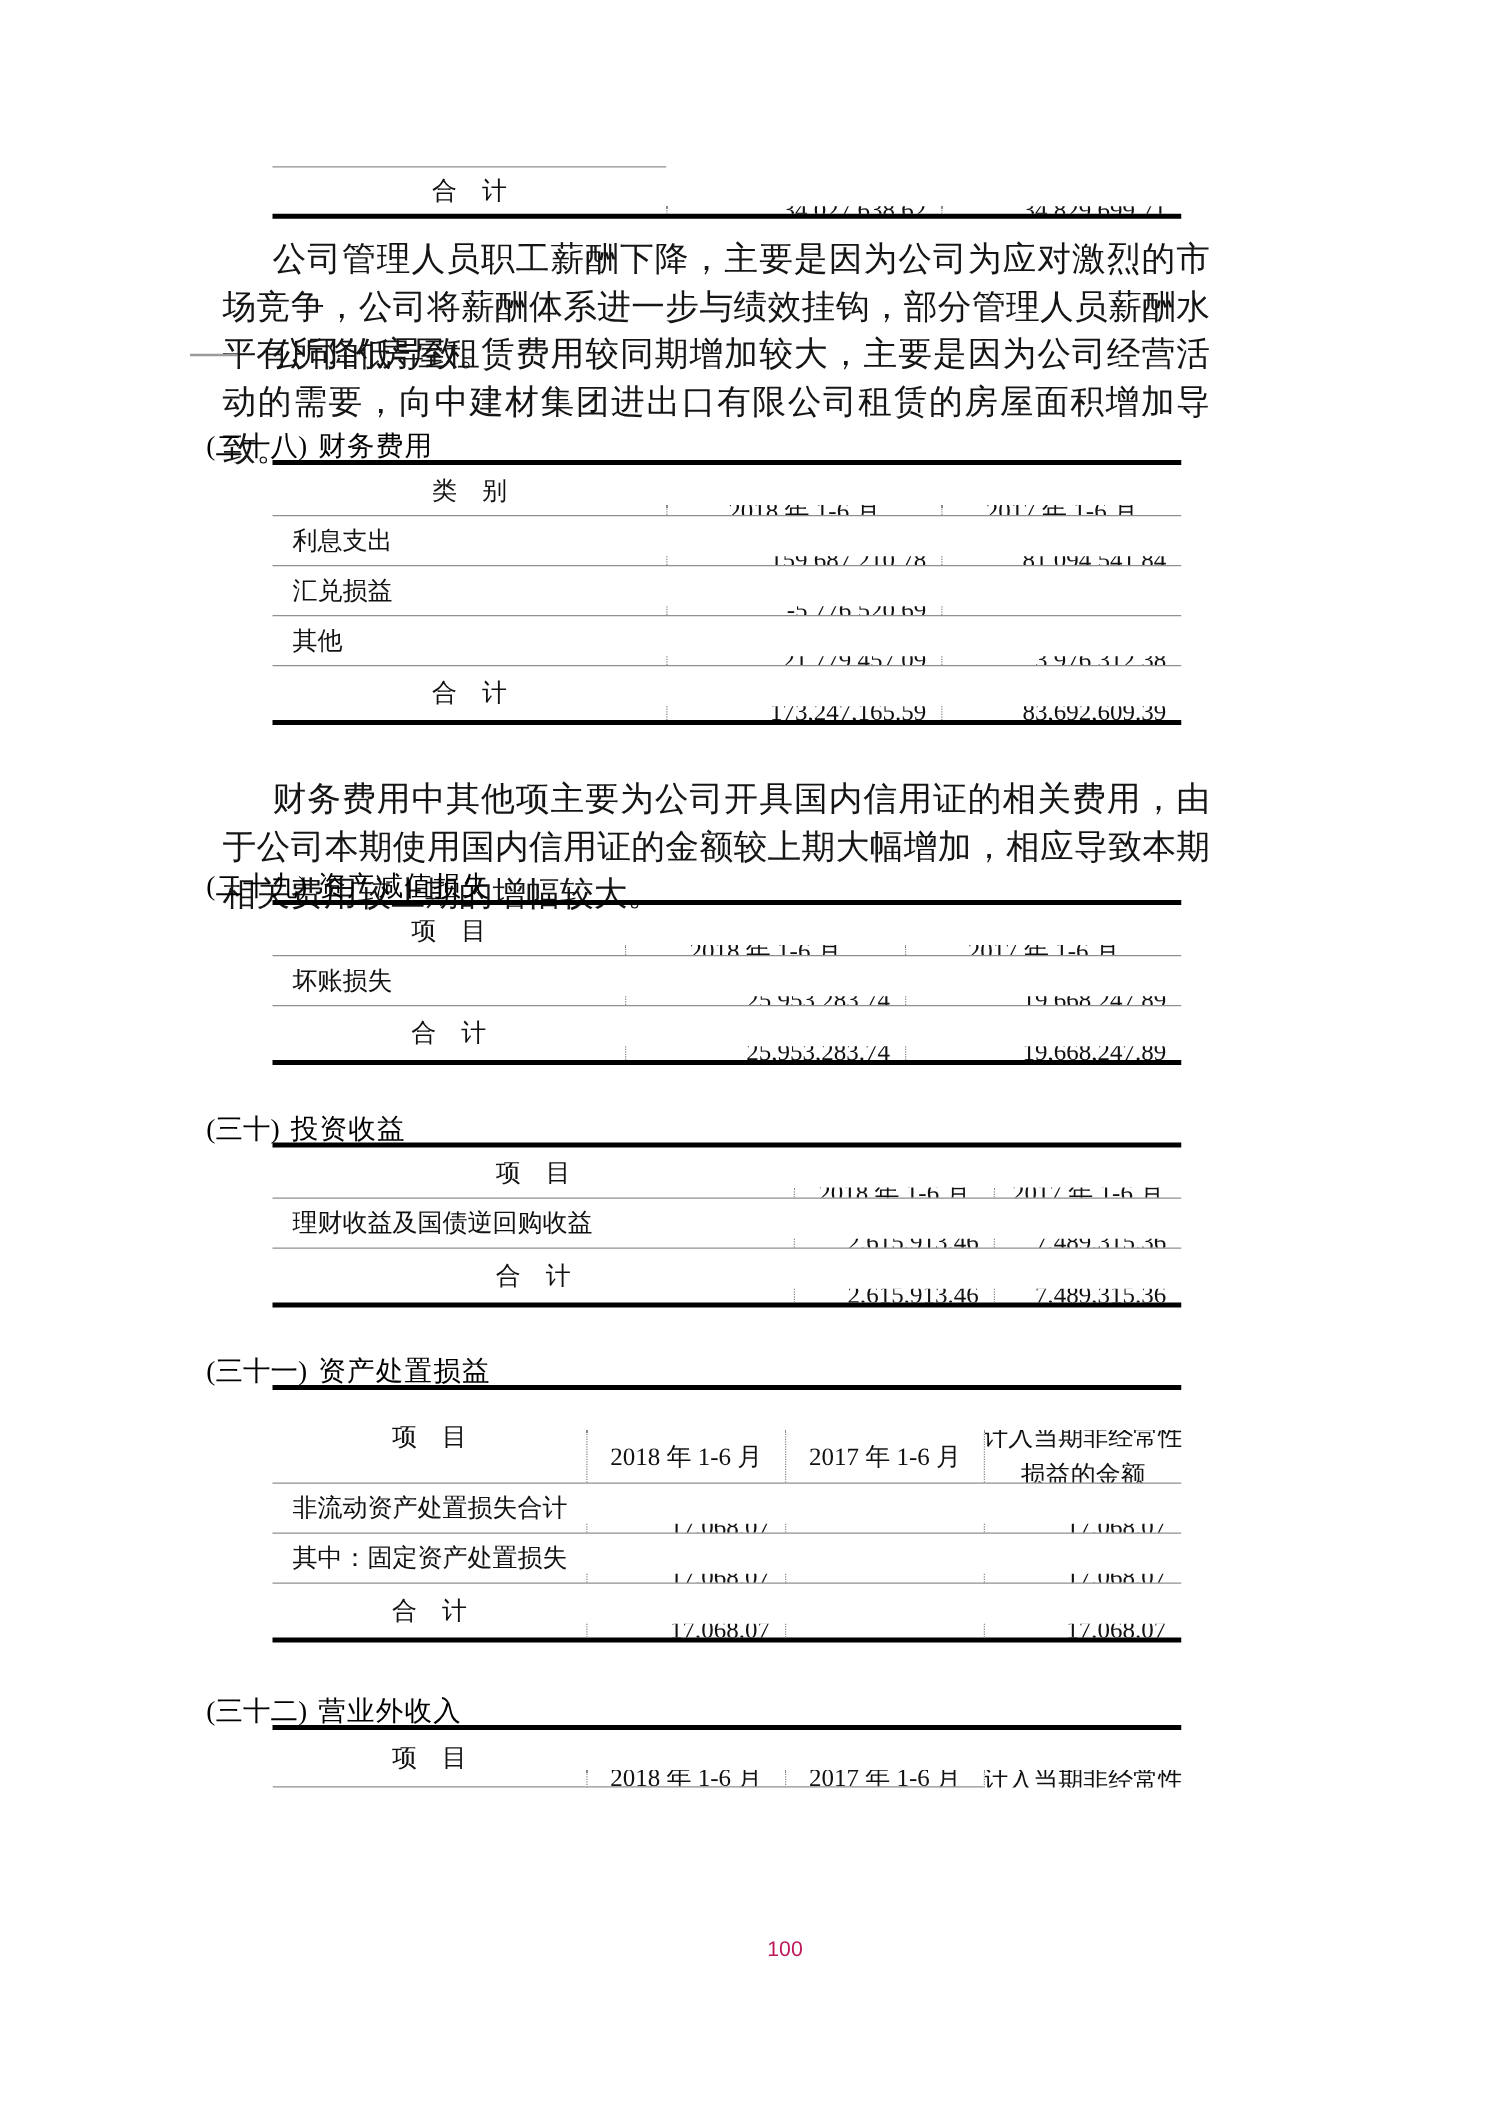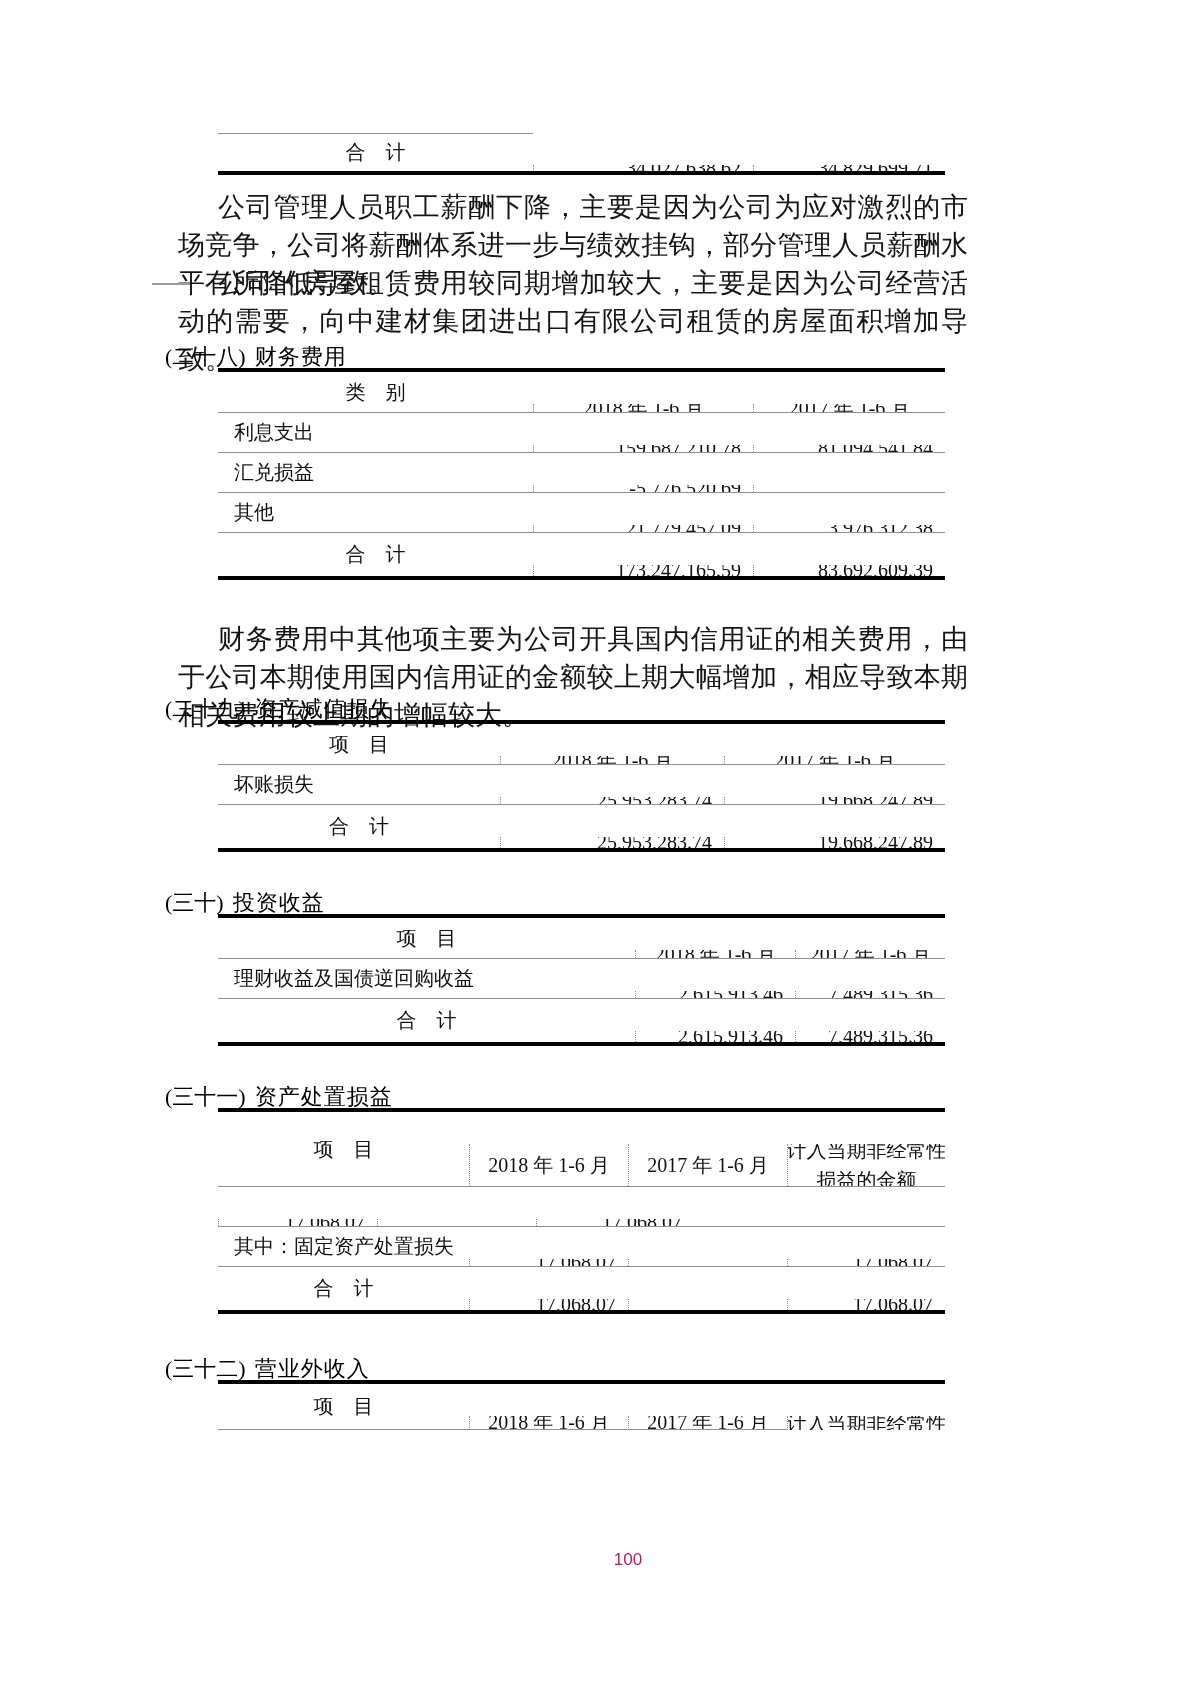--- a/index.html
+++ b/index.html
@@ -127,20 +127,21 @@
     <div class="row hb" style="height:74px">
       <div class="cell center" style="width:251px">项　目</div>
       <div class="cell center vd" style="width:159px">2018 年 1-6 月</div>
       <div class="cell center vd" style="width:159px">2017 年 1-6 月</div>
       <div class="cell hdr2 vd" style="width:158px">
         <div>计入当期非经常性</div>
         <div>损益的金额</div>
       </div>
     </div>
     <div class="row hb" style="height:39px">
+      <div class="cell label" style="width:251px">非流动资产处置损失合计</div>
       <div class="cell num vd" style="width:159px">17,068.07</div>
       <div class="cell num vd" style="width:159px"></div>
       <div class="cell num vd" style="width:158px">17,068.07</div>
     </div>
     <div class="row hb" style="height:39px">
       <div class="cell label" style="width:251px">其中：固定资产处置损失</div>
       <div class="cell num vd" style="width:159px">17,068.07</div>
       <div class="cell num vd" style="width:159px"></div>
       <div class="cell num vd" style="width:158px">17,068.07</div>
     </div>

